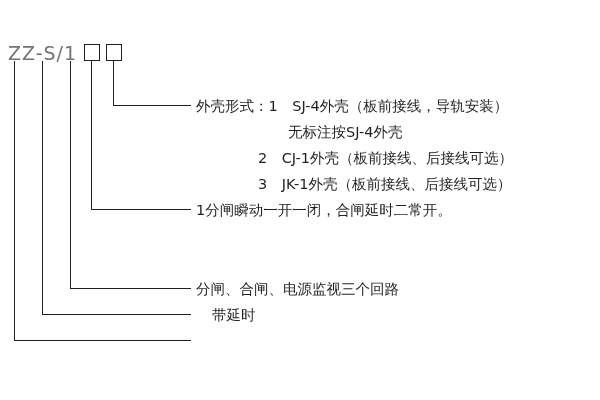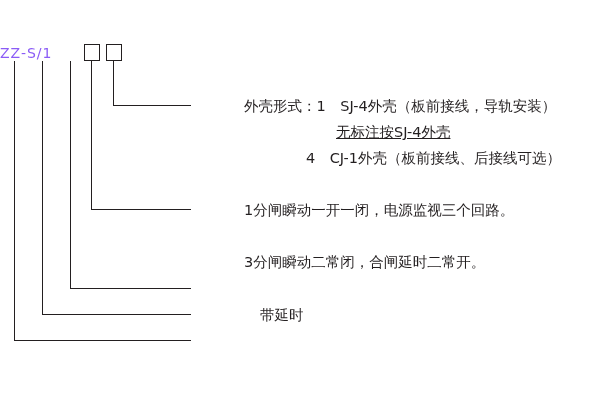--- a/index.html
+++ b/index.html
@@ -14,26 +14,26 @@
     color: #231f20;
     overflow: hidden;
   }
   #diagram {
     position: relative;
     width: 600px;
     height: 400px;
   }
   .code {
     position: absolute;
-    left: 0;
+    left: 8px;
     top: 42px;
-    font-size: 14px;
+    font-size: 19px;
     letter-spacing: 1px;
     line-height: 22px;
-    color: #8b5cf6;
+    color: #737373;
     white-space: nowrap;
   }
   .box {
     position: absolute;
     width: 16px;
     height: 17px;
     border: 1.3px solid #231f20;
     background: #ffffff;
     box-sizing: border-box;
   }
@@ -50,24 +50,23 @@
     height: 1.3px;
     background: #231f20;
   }
 
   .txt {
     position: absolute;
     font-size: 14.5px;
     line-height: 20px;
     color: #231f20;
     white-space: nowrap;
-    margin-left: 48px;
   }
   .txt-shell-title { left: 196px; top: 96px; }
-  .txt-shell-sub   { left: 288px; top: 122px; text-decoration: underline; }
+  .txt-shell-sub   { left: 288px; top: 122px; }
   .txt-shell-2     { left: 258px; top: 148px; }
   .txt-shell-3     { left: 258px; top: 174px; }
 
   .txt-c1 { left: 196px; top: 200px; }
   .txt-c2 { left: 196px; top: 226px; }
   .txt-c3 { left: 196px; top: 252px; }
   .txt-c4 { left: 196px; top: 279px; }
   .txt-c5 { left: 212px; top: 305px; }
   .txt-c6 { left: 196px; top: 331px; }
 </style>
@@ -91,20 +90,21 @@
   <div class="hline" style="left:70px; top:288px; width:121px;"></div>
 
   <div class="vline" style="left:42px; top:61px; height:254px;"></div>
   <div class="hline" style="left:42px; top:314px; width:149px;"></div>
 
   <div class="vline" style="left:14px; top:61px; height:280px;"></div>
   <div class="hline" style="left:14px; top:340px; width:177px;"></div>
 
   <div class="txt txt-shell-title">外壳形式：1　SJ-4外壳（板前接线，导轨安装）</div>
   <div class="txt txt-shell-sub">无标注按SJ-4外壳</div>
-  <div class="txt txt-shell-2">4　CJ-1外壳（板前接线、后接线可选）</div>
+  <div class="txt txt-shell-2">2　CJ-1外壳（板前接线、后接线可选）</div>
+  <div class="txt txt-shell-3">3　JK-1外壳（板前接线、后接线可选）</div>
 
-  <div class="txt txt-c1">1分闸瞬动一开一闭，电源监视三个回路。</div>
-  <div class="txt txt-c3">3分闸瞬动二常闭，合闸延时二常开。</div>
+  <div class="txt txt-c1">1分闸瞬动一开一闭，合闸延时二常开。</div>
 
+  <div class="txt txt-c4">分闸、合闸、电源监视三个回路</div>
   <div class="txt txt-c5">带延时</div>
 
 </div>
 
 </body></html>

